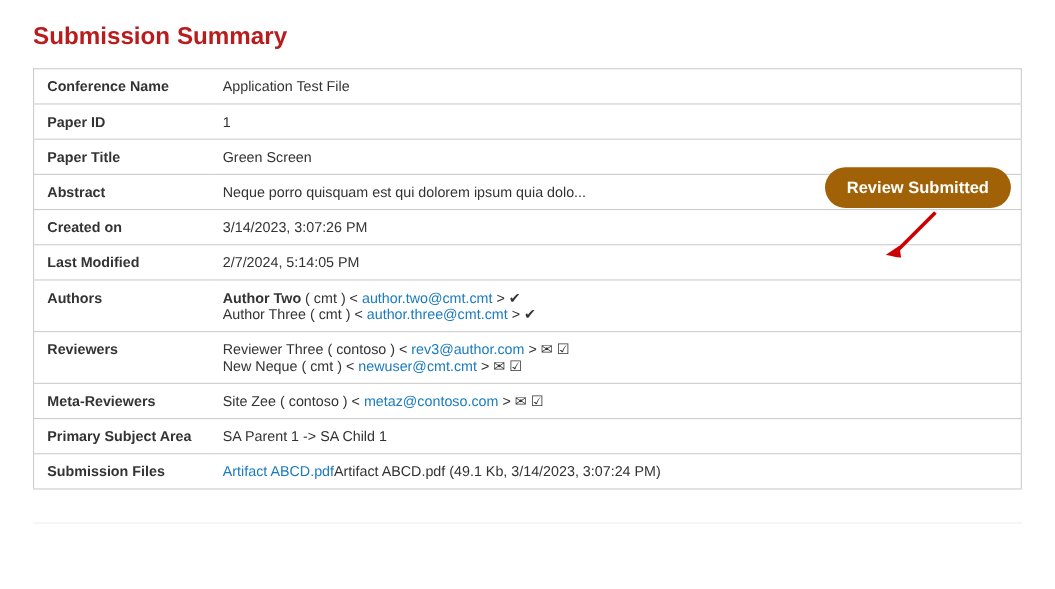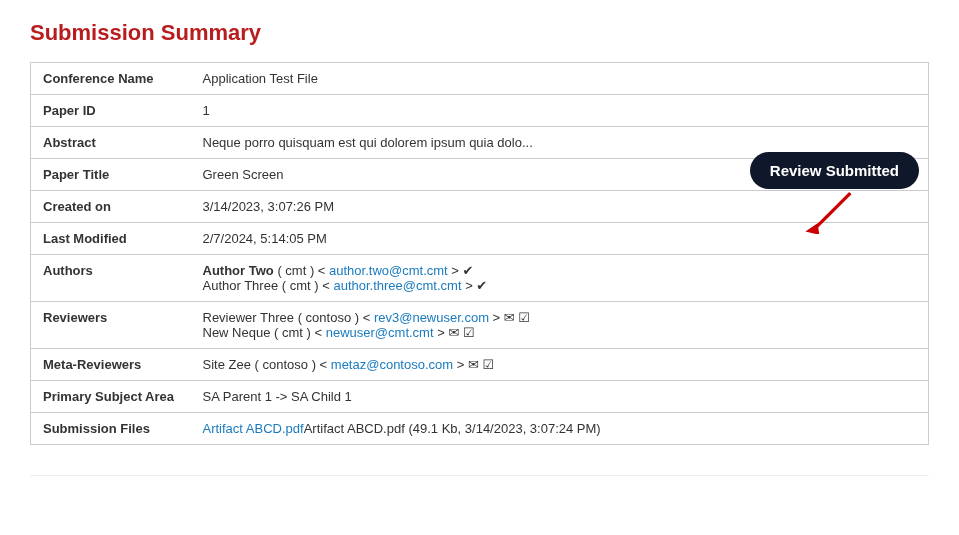--- a/index.html
+++ b/index.html
@@ -35,21 +35,21 @@
     }
     td:last-child {
       color: #333;
     }
     .link {
       color: #1a7bbf;
       text-decoration: none;
     }
     .blue-text { color: #1a7bbf; }
     .review-submitted-badge {
-      background-color: #0f172a;
+      background-color: #a16207;
       color: #fff;
       font-weight: bold;
       font-size: 15px;
       padding: 10px 20px;
       border-radius: 30px;
       display: inline-block;
       white-space: nowrap;
     }
     
     .arrow-svg {
@@ -98,27 +98,27 @@
         <td>Conference Name</td>
         <td>Application Test File</td>
       </tr>
 
       <tr>
         <td>Paper ID</td>
         <td>1</td>
       </tr>
 
       <tr>
-        <td>Abstract</td>
-        <td>Neque porro quisquam est qui dolorem ipsum quia dolo...</td>
+        <td>Paper Title</td>
+        <td>Green Screen</td>
       </tr>
 
       <tr>
-        <td>Paper Title</td>
-        <td>Green Screen</td>
+        <td>Abstract</td>
+        <td>Neque porro quisquam est qui dolorem ipsum quia dolo...</td>
       </tr>
 
       <tr>
         <td>Created on</td>
         <td class="blue-text">3/14/2023, 3:07:26 PM</td>
       </tr>
 
       <tr>
         <td>Last Modified</td>
         <td class="blue-text">2/7/2024, 5:14:05 PM</td>
@@ -136,21 +136,21 @@
             <span> ( <span>cmt</span> ) &lt; </span><span class="blue-text">author.three@cmt.cmt</span><span> &gt; ✔</span>
           </div>
         </td>
       </tr>
 
       <tr>
         <td>Reviewers</td>
         <td>
           <div>
             <span>Reviewer Three</span>
-            <span> ( <span>contoso</span> ) &lt; </span><span class="blue-text">rev3@newuser.com</span><span> &gt; ✉ ☑</span>
+            <span> ( <span>contoso</span> ) &lt; </span><span class="blue-text">rev3@author.com</span><span> &gt; ✉ ☑</span>
           </div>
           <div>
             <span>New Neque</span>
             <span> ( <span>cmt</span> ) &lt; </span><span class="blue-text">newuser@cmt.cmt</span><span> &gt; ✉ ☑</span>
           </div>
         </td>
       </tr>
 
       <tr>
         <td>Meta-Reviewers</td>

